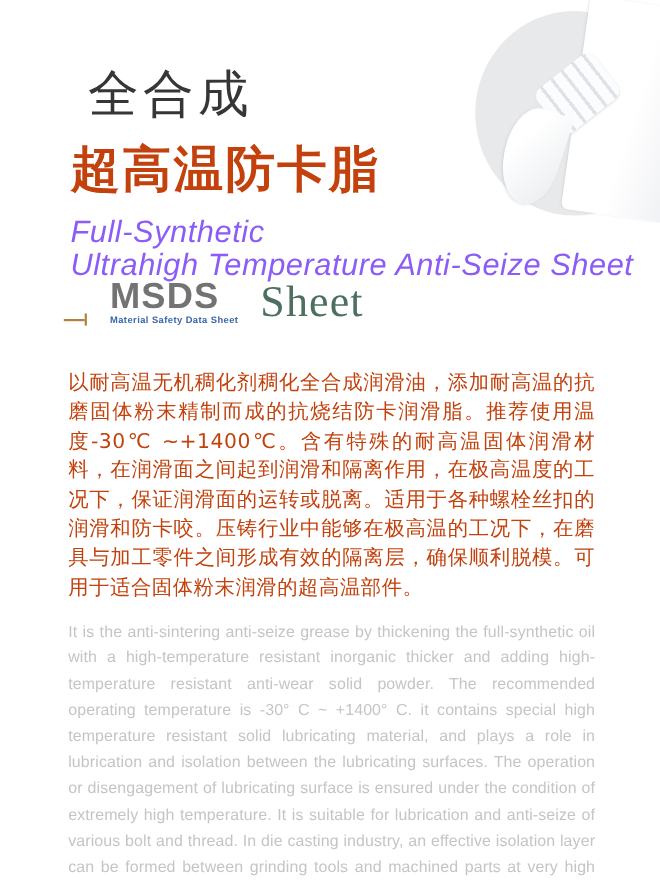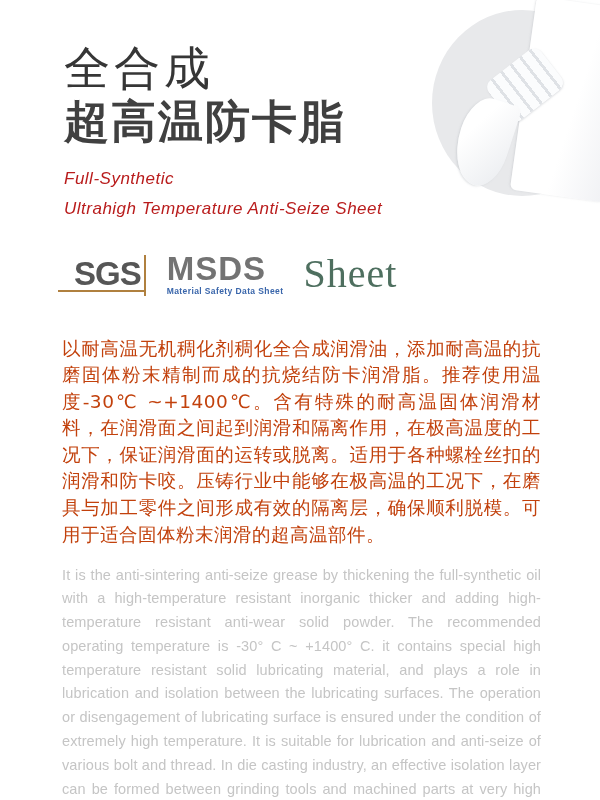--- a/index.html
+++ b/index.html
@@ -71,42 +71,42 @@
   }
 
   
   .header-block {
     position: absolute;
     left: 64px;
     top: 42px;
     width: 420px;
   }
   .title-cn-1 {
-    margin: 0;
+    margin: 16px;
     font-size: 46px;
     line-height: 54px;
     font-weight: 500;
     color: #363636;
     letter-spacing: 4px;
-    font-family: Liberation Serif, serif;
+    font-family: Liberation Sans, sans-serif;
   }
   .title-cn-2 {
     margin: 0;
     font-size: 45px;
     line-height: 52px;
     font-weight: 700;
-    color: #404040;
+    color: #c2410c;
     letter-spacing: 2px;
     font-family: "DejaVu Sans", sans-serif;
   }
   .subtitle-en {
     margin-top: 16px;
     font-style: italic;
-    color: #b91c1c;
-    font-size: 17px;
+    color: #8b5cf6;
+    font-size: 28px;
     line-height: 30px;
     letter-spacing: 0.5px;
     white-space: nowrap;
   }
 
   
   .cert-row {
     position: absolute;
     left: 58px;
     top: 253px;
@@ -218,21 +218,20 @@
     <h1 class="title-cn-1">全合成</h1>
     <h1 class="title-cn-2">超高温防卡脂</h1>
     <div class="subtitle-en">
       <div>Full-Synthetic</div>
       <div>Ultrahigh Temperature Anti-Seize Sheet</div>
     </div>
   </div>
 
   <div class="cert-row">
     <div class="sgs-logo">
-      <span class="sgs-text">SGS</span>
       <div class="sgs-hline"></div>
       <div class="sgs-vline"></div>
     </div>
     <div class="msds-logo">
       <div class="msds-text">MSDS</div>
       <div class="msds-subtext">Material Safety Data Sheet</div>
     </div>
     <div class="rohs-logo">
       <span class="rohs-text">Sheet</span>
     </div>

